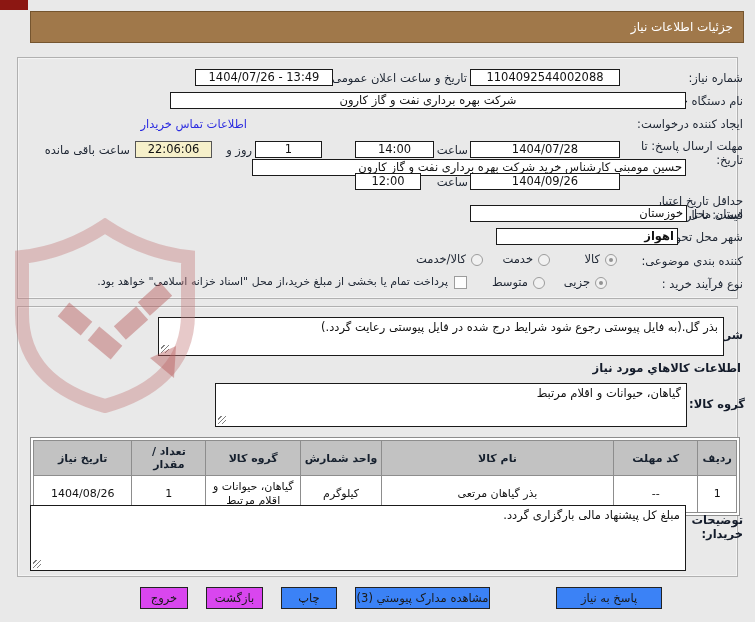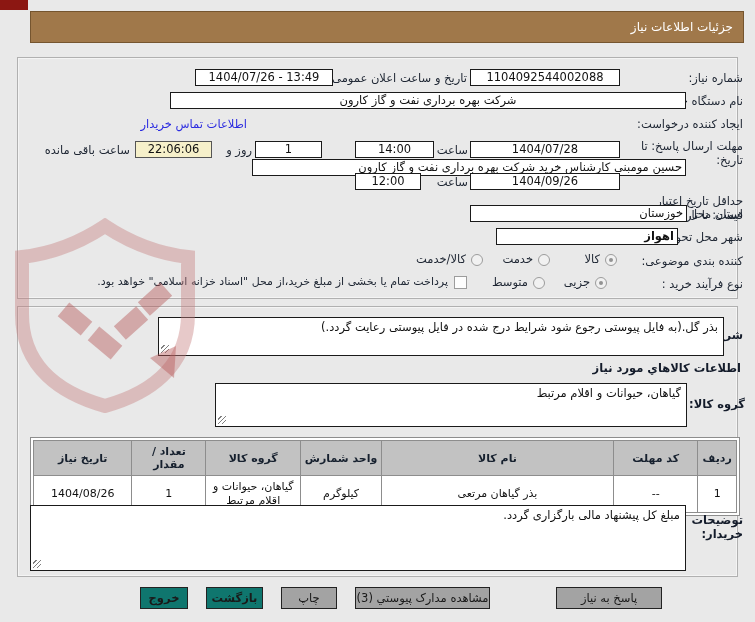--- a/index.html
+++ b/index.html
@@ -43,22 +43,22 @@
 
   .itable{position:absolute;left:30px;top:437px;width:710px;background:#fff;
     border:1px solid #8d8d8d;padding:2px;box-sizing:border-box;}
   .itable table{width:100%;border-collapse:collapse;font-size:11px;}
   .itable th{background:#c2c2c2;border:1px solid #8d8d8d;font-weight:bold;color:#16202e;padding:4px 2px;}
   .itable td{border:1px solid #8d8d8d;text-align:center;padding:4px 2px;color:#111;line-height:14px;}
 
   .btn{position:absolute;height:22px;border:1px solid #222;font-size:11.5px;display:flex;
     align-items:center;justify-content:center;color:#1a1a1a;box-sizing:border-box;cursor:pointer;
     padding:0 4px;white-space:nowrap;}
-  .btn.pink{background:#0f766e;font-weight:bold;}
-  .btn.green{background:#a3a3a3;}
+  .btn.pink{background:#d946ef;}
+  .btn.green{background:#3b82f6;}
 
   .wm{position:absolute;pointer-events:none;z-index:60;}
   .wm-text{left:48px;top:256px;font-size:76px;font-weight:bold;letter-spacing:1px;
     color:rgba(201,132,132,0.32);direction:ltr;white-space:nowrap;}
 </style>
 </head>
 <body>
 
 <div id="screen">
 

